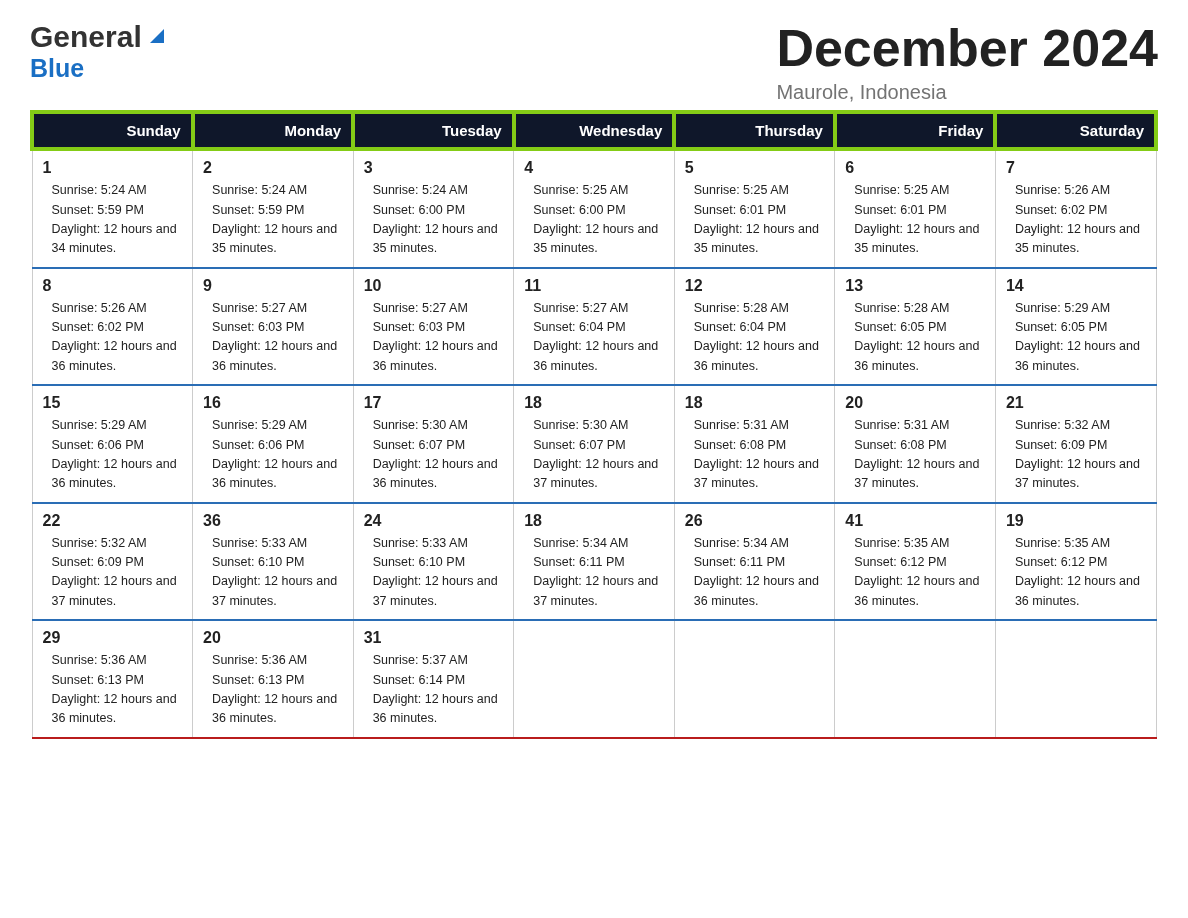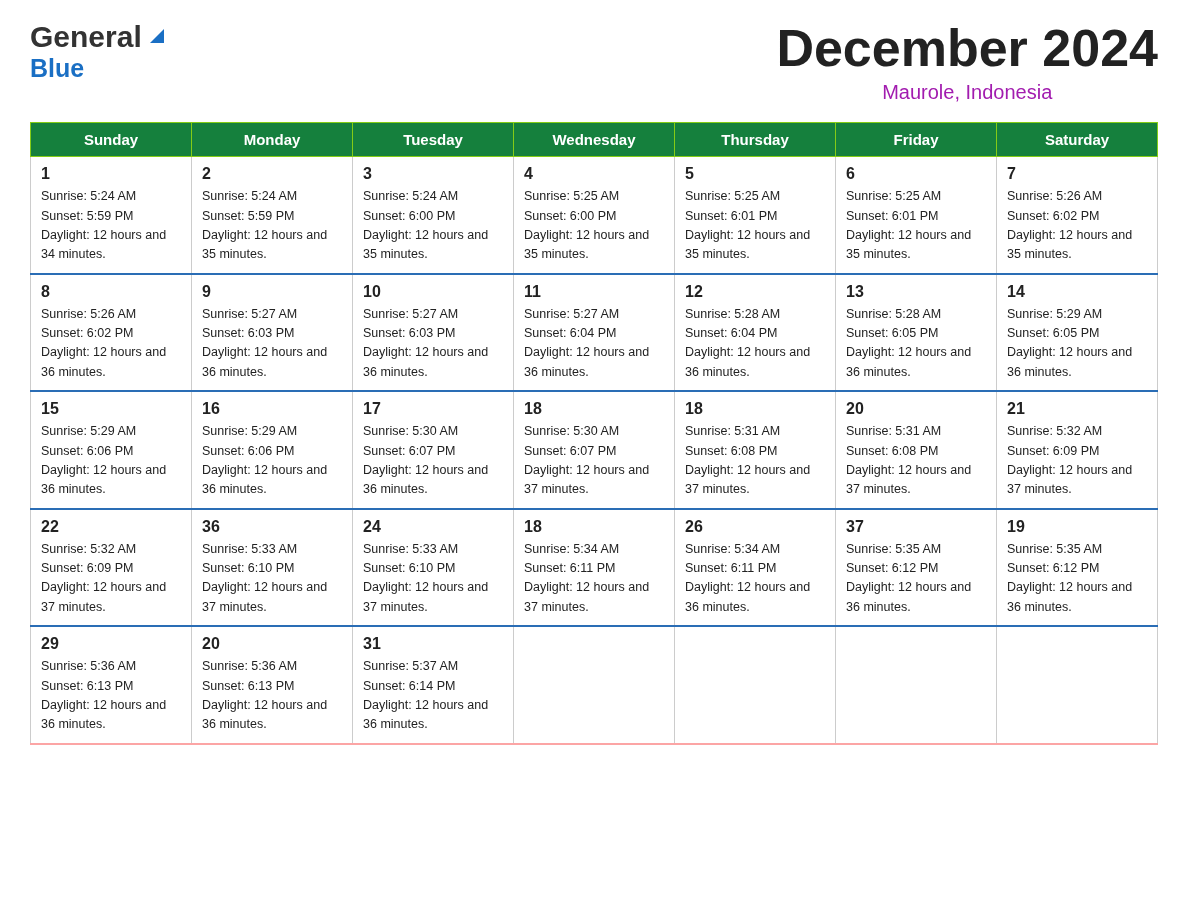--- a/index.html
+++ b/index.html
@@ -7,58 +7,58 @@
       font-family: Arial, sans-serif;
       background: #fff;
       padding: 20px 30px;
       width: 1188px;
       min-height: 918px;
     }
     .header {
       display: flex;
       justify-content: space-between;
       align-items: flex-start;
-      margin-bottom: 18px;
+      margin-bottom: 6px;
     }
     .logo {
       display: flex;
       flex-direction: column;
       align-items: flex-start;
     }
     .logo-line {
       display: flex;
       align-items: center;
     }
     .title-area {
-      text-align: center;
+      text-align: left;
     }
     .month-title {
       font-size: 52px;
       font-weight: bold;
       color: #222;
       line-height: 1.1;
     }
     .location {
       font-size: 20px;
-      color: #a21caf;
+      color: #737373;
       margin-top: 4px;
     }
     table {
       width: 100%;
       border-collapse: collapse;
       table-layout: fixed;
     }
     th {
-      background-color: #15803d;
+      background-color: #0f172a;
       color: #fff;
       font-size: 15px;
       font-weight: bold;
       padding: 8px 10px;
-      text-align: center;
-      border: 1px solid #84cc16;
+      text-align: right;
+      border: 4px solid #84cc16;
     }
     td {
       vertical-align: top;
       padding: 8px 10px;
       border: 1px solid #ccc;
       font-size: 12.5px;
       color: #222;
       height: 110px;
       background: #fff;
     }
@@ -68,23 +68,24 @@
     .day-number {
       font-size: 16px;
       font-weight: bold;
       display: block;
       margin-bottom: 4px;
     }
     .day-info {
       font-size: 12.5px;
       line-height: 1.55;
       color: #222;
+      margin-left: 9px;
     }
     tr td {
-      border-bottom: 2px solid #fca5a5;
+      border-bottom: 2px solid #b91c1c;
     }
     tr:not(:last-child) td {
       border-bottom: 2px solid #2a6db5;
     }
   </style>
 </head>
 <body>
 
 <div class="header">
   <div class="logo">
@@ -224,21 +225,21 @@
         </td>
         <td>
           <span class="day-number">18</span>
           <div class="day-info">Sunrise: 5:34 AM<br>Sunset: 6:11 PM<br>Daylight: 12 hours and 37 minutes.</div>
         </td>
         <td>
           <span class="day-number">26</span>
           <div class="day-info">Sunrise: 5:34 AM<br>Sunset: 6:11 PM<br>Daylight: 12 hours and 36 minutes.</div>
         </td>
         <td>
-          <span class="day-number">37</span>
+          <span class="day-number">41</span>
           <div class="day-info">Sunrise: 5:35 AM<br>Sunset: 6:12 PM<br>Daylight: 12 hours and 36 minutes.</div>
         </td>
         <td>
           <span class="day-number">19</span>
           <div class="day-info">Sunrise: 5:35 AM<br>Sunset: 6:12 PM<br>Daylight: 12 hours and 36 minutes.</div>
         </td>
       </tr>
       <tr>
         <td>
           <span class="day-number">29</span>

